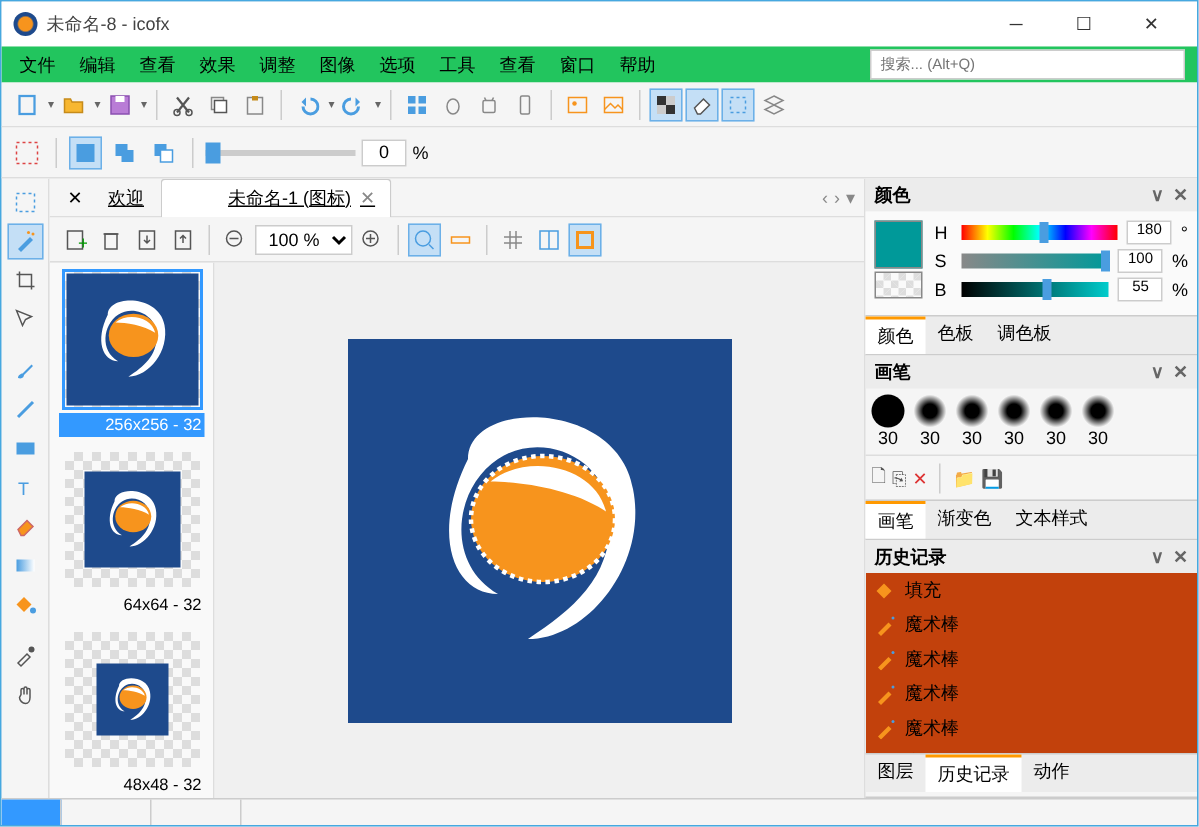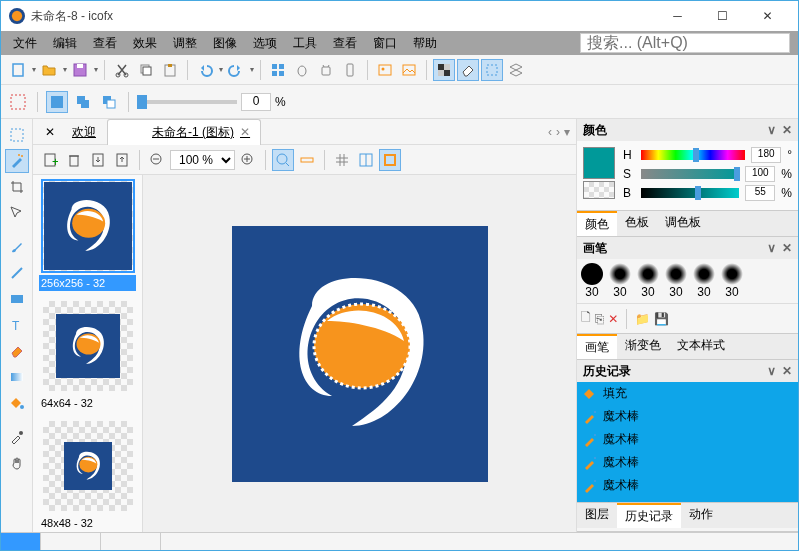--- a/index.html
+++ b/index.html
@@ -2,25 +2,25 @@
 <html><head>
 <meta charset="utf-8">
 <style>
 * { margin: 0; padding: 0; box-sizing: border-box; font-family: "Microsoft YaHei", sans-serif; font-size: 12px; }
 body { width: 799px; height: 551px; background: #f0f0f0; border: 1px solid #46a8e0; display: flex; flex-direction: column; overflow: hidden; }
 .titlebar { height: 30px; background: #fff; display: flex; align-items: center; padding: 0 8px; }
 .titlebar .icon { width: 16px; height: 16px; background: radial-gradient(circle, #f7941d 40%, #1e4a8c 50%); border-radius: 50%; margin-right: 6px; }
 .titlebar .title { flex: 1; color: #444; }
 .winbtns { display: flex; }
 .winbtn { width: 45px; height: 30px; display: flex; align-items: center; justify-content: center; color: #333; }
-.menubar { height: 24px; background: #a3a3a3; display: flex; align-items: center; gap: 37px; }
+.menubar { height: 24px; background: #22c55e; display: flex; align-items: center; gap: 37px; }
 .menus { display: flex; padding-left: 4px; }
 .menu { padding: 3px 8px; cursor: default; }
 .search { margin-left: auto; margin-right: 8px; }
-.search input { width: 210px; height: 20px; border: 1px solid #ccc; padding: 0 6px; font-size: 16px; }
+.search input { width: 210px; height: 20px; border: 1px solid #ccc; padding: 0 6px; font-size: 10px; }
 .toolbar { height: 30px; background: #f5f5f5; border-bottom: 1px solid #ddd; display: flex; align-items: center; padding: 0 6px; gap: 2px; }
 .tb { width: 22px; height: 22px; display: flex; align-items: center; justify-content: center; border: 1px solid transparent; }
 .tb.active { background: #c4dff6; border-color: #6cb0e8; }
 .sep { width: 1px; height: 20px; background: #ccc; margin: 0 4px; }
 .dropdown-arrow { font-size: 8px; color: #666; margin-left: 1px; }
 .toolbar2 { height: 34px; background: #f5f5f5; border-bottom: 1px solid #ddd; display: flex; align-items: center; padding: 0 6px; gap: 4px; }
 .tolerance-label { font-size: 11px; margin-left: 4px; }
 .slider-wrap { display: flex; align-items: center; gap: 4px; }
 .slider-track { width: 100px; height: 4px; background: #ccc; position: relative; }
 .slider-thumb { position: absolute; left: 0; top: -5px; width: 10px; height: 14px; background: #4a9de0; }
@@ -32,21 +32,21 @@
 .center-panel { flex: 1; display: flex; flex-direction: column; overflow: hidden; }
 .doc-tabs { height: 26px; background: #f5f5f5; border-bottom: 1px solid #ddd; display: flex; align-items: center; padding: 0 6px; }
 .doc-tab { padding: 4px 10px; border: 1px solid transparent; border-bottom: none; text-decoration: underline; }
 .doc-tab.active { background: #fff; border-color: #ccc; border-radius: 3px 3px 0 0; padding-left: 44px; }
 .doc-tab .closex { margin-left: 6px; color: #888; }
 .tab-nav { margin-left: auto; display: flex; gap: 4px; color: #888; }
 .doc-toolbar { height: 30px; background: #f5f5f5; border-bottom: 1px solid #ddd; display: flex; align-items: center; padding: 0 6px; gap: 2px; }
 .zoom-select { height: 20px; border: 1px solid #ccc; background: #fff; padding: 0 4px; }
 .doc-body { flex: 1; display: flex; overflow: hidden; }
 .thumbs { width: 110px; background: #f9f9f9; border-right: 1px solid #ddd; overflow-y: auto; padding: 6px; }
-.thumb { margin-bottom: 10px; text-align: left; }
+.thumb { margin-bottom: 10px; text-align: right; }
 .thumb-img { width: 90px; height: 90px; margin: 0 auto 4px; position: relative; background-image: linear-gradient(45deg,#ddd 25%,transparent 25%),linear-gradient(-45deg,#ddd 25%,transparent 25%),linear-gradient(45deg,transparent 75%,#ddd 75%),linear-gradient(-45deg,transparent 75%,#ddd 75%); background-size: 12px 12px; background-position: 0 0,0 6px,6px -6px,-6px 0; display: flex; align-items: center; justify-content: center; }
 .thumb.selected .thumb-img { outline: 2px solid #3399ff; }
 .thumb-label { font-size: 11px; padding: 2px; }
 .thumb.selected .thumb-label { background: #3399ff; color: #fff; }
 .canvas-wrap { flex: 1; background: #f0f0f0; overflow: auto; display: flex; align-items: center; justify-content: center; position: relative; }
 .canvas { width: 256px; height: 256px; background: #1e4a8c; position: relative; }
 .logo-svg { width: 100%; height: 100%; }
 .right-panels { width: 222px; border-left: 1px solid #ddd; display: flex; flex-direction: column; background: #f5f5f5; }
 .panel { border-bottom: 1px solid #ccc; }
 .panel-header { height: 22px; display: flex; align-items: center; padding: 0 6px; font-weight: bold; background: #ececec; }
@@ -62,21 +62,21 @@
 .hsb-thumb { position: absolute; top: -2px; width: 6px; height: 14px; background: #4a9de0; }
 .hsb-val { width: 30px; height: 16px; border: 1px solid #ccc; background: #fff; text-align: center; font-size: 10px; }
 .subtabs { display: flex; border-top: 1px solid #ccc; background: #ececec; }
 .subtab { padding: 3px 8px; }
 .subtab.active { background: #fff; border-top: 2px solid #f90; }
 .brushes { display: flex; gap: 6px; padding: 4px; }
 .brush { text-align: center; font-size: 10px; }
 .brush-dot { width: 22px; height: 22px; border-radius: 50%; background: radial-gradient(circle, #000 30%, transparent 70%); margin: 0 auto; }
 .brush.solid .brush-dot { background: #000; }
 .brush-tb { display: flex; gap: 4px; padding: 4px; border-top: 1px solid #ddd; align-items: center; }
-.history-list { max-height: 120px; overflow-y: auto; background: #0ea5e9; text-align: right; }
+.history-list { max-height: 120px; overflow-y: auto; background: #c2410c; text-align: right; }
 .hist-item { padding: 3px 6px; display: flex; align-items: center; gap: 6px; }
 .hist-icon { width: 14px; height: 14px; }
 .statusbar { height: 18px; background: #f5f5f5; border-top: 1px solid #ccc; display: flex; }
 .status-seg { border-right: 1px solid #ccc; width: 60px; }
 .status-seg:first-child { background: #3399ff; width: 40px; }
 svg { display: block; }
 .checker-bg { background-image: linear-gradient(45deg,#ddd 25%,transparent 25%),linear-gradient(-45deg,#ddd 25%,transparent 25%),linear-gradient(45deg,transparent 75%,#ddd 75%),linear-gradient(-45deg,transparent 75%,#ddd 75%); background-size: 10px 10px; background-position: 0 0,0 5px,5px -5px,-5px 0; }
 </style>
 </head>
 <body>

